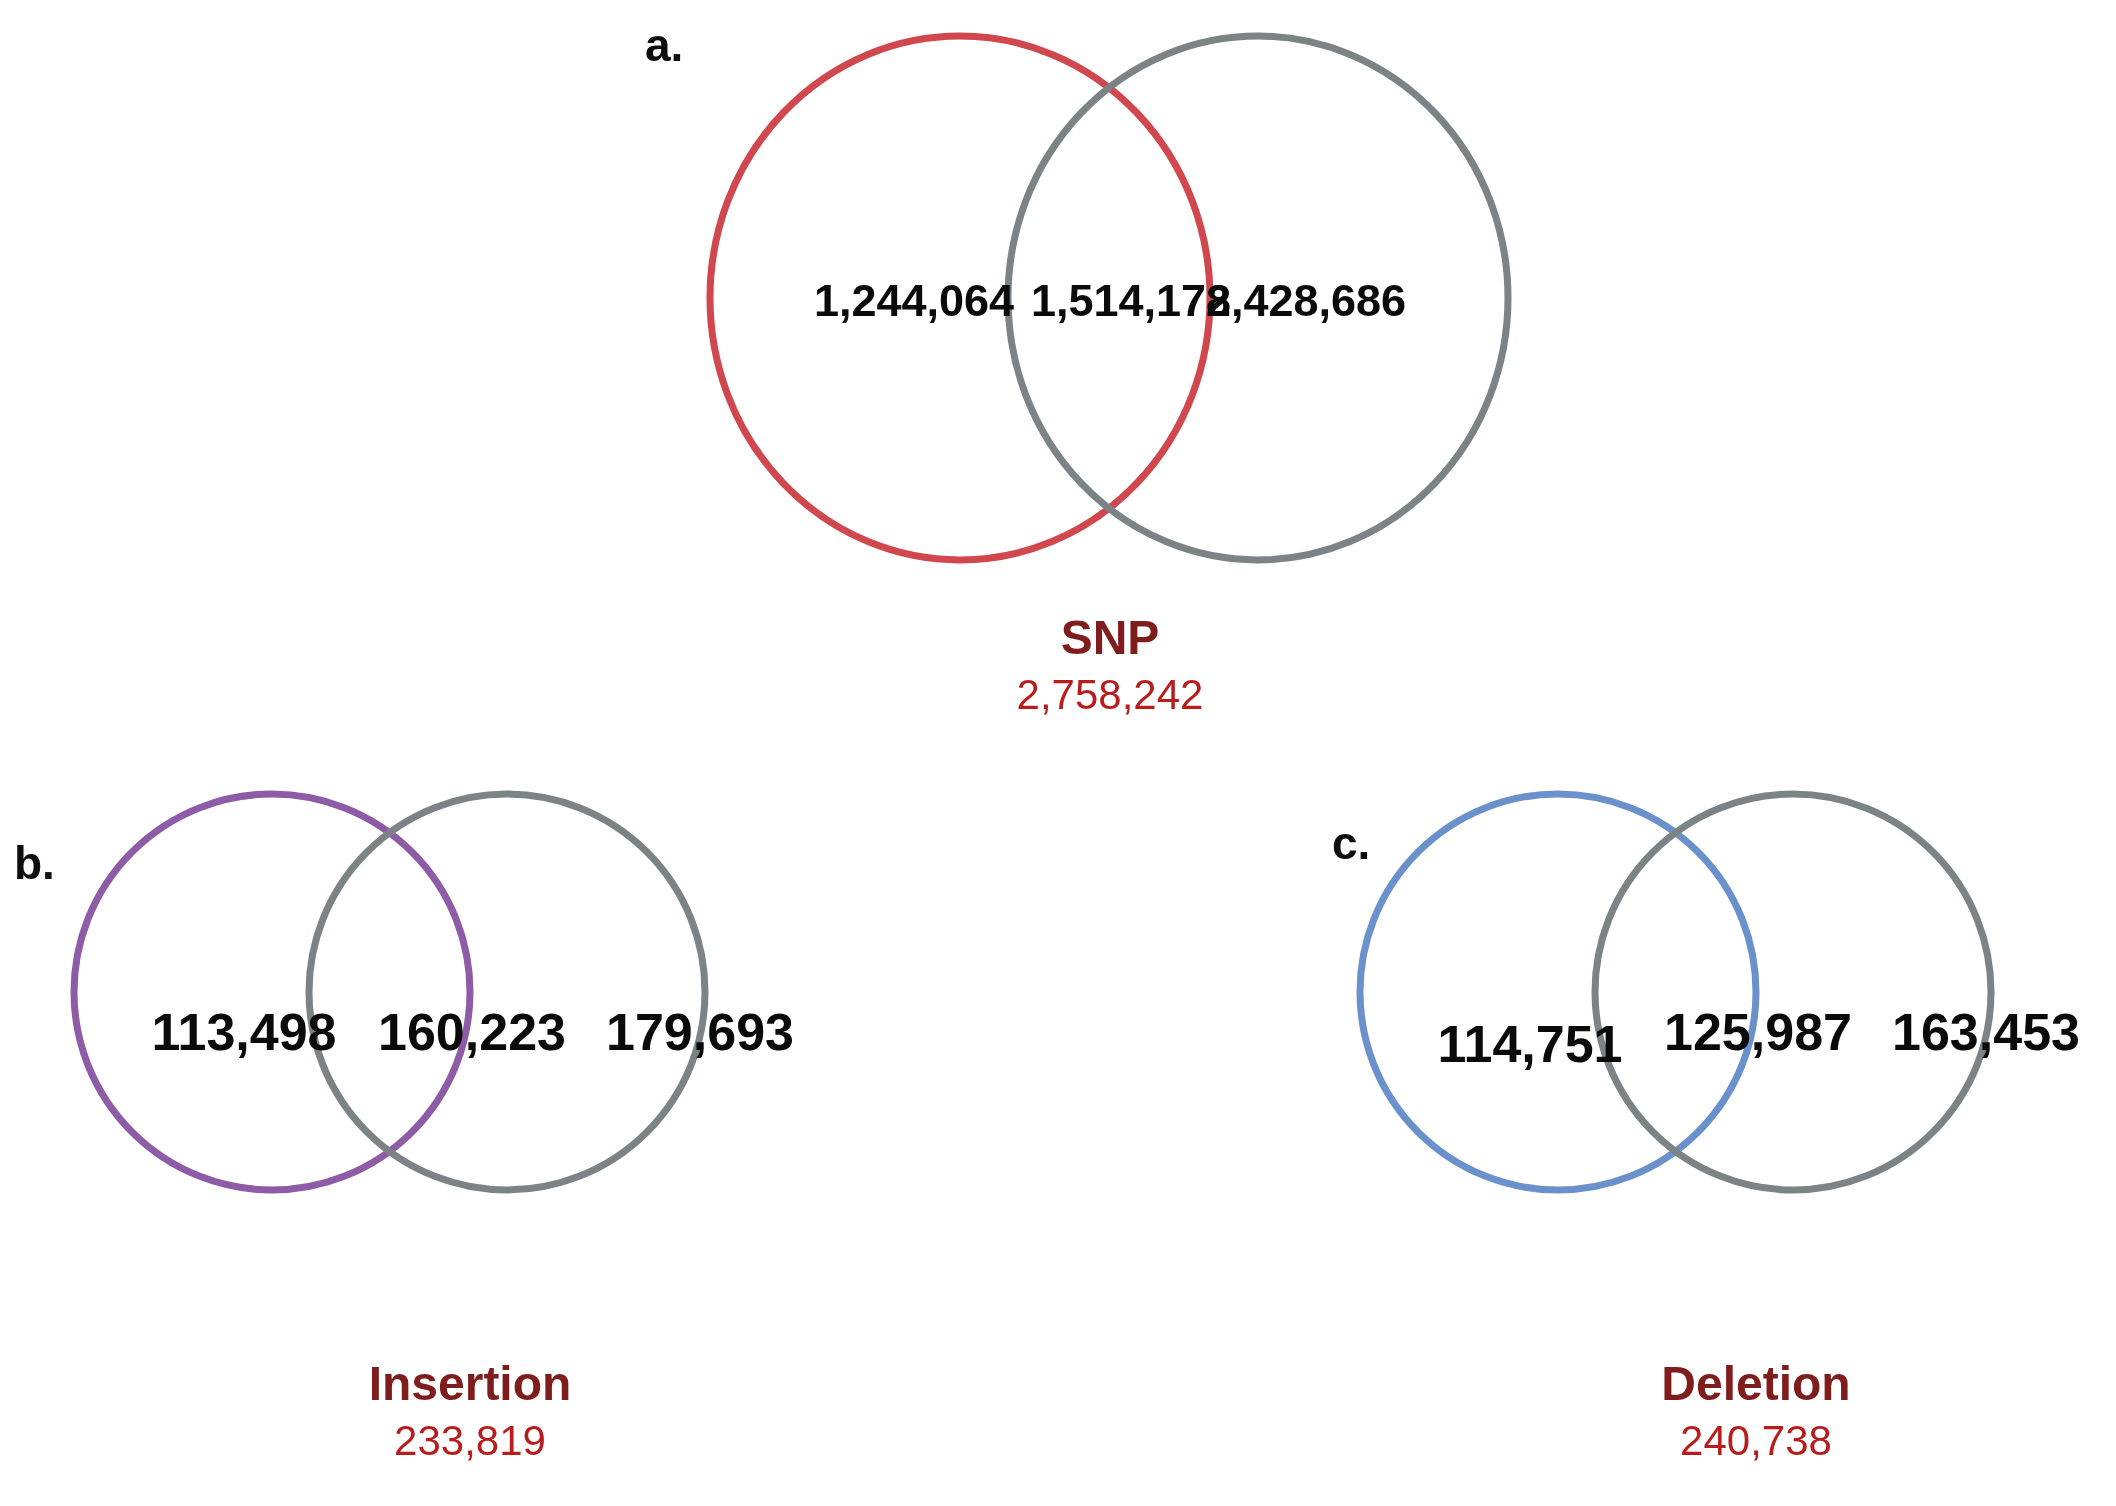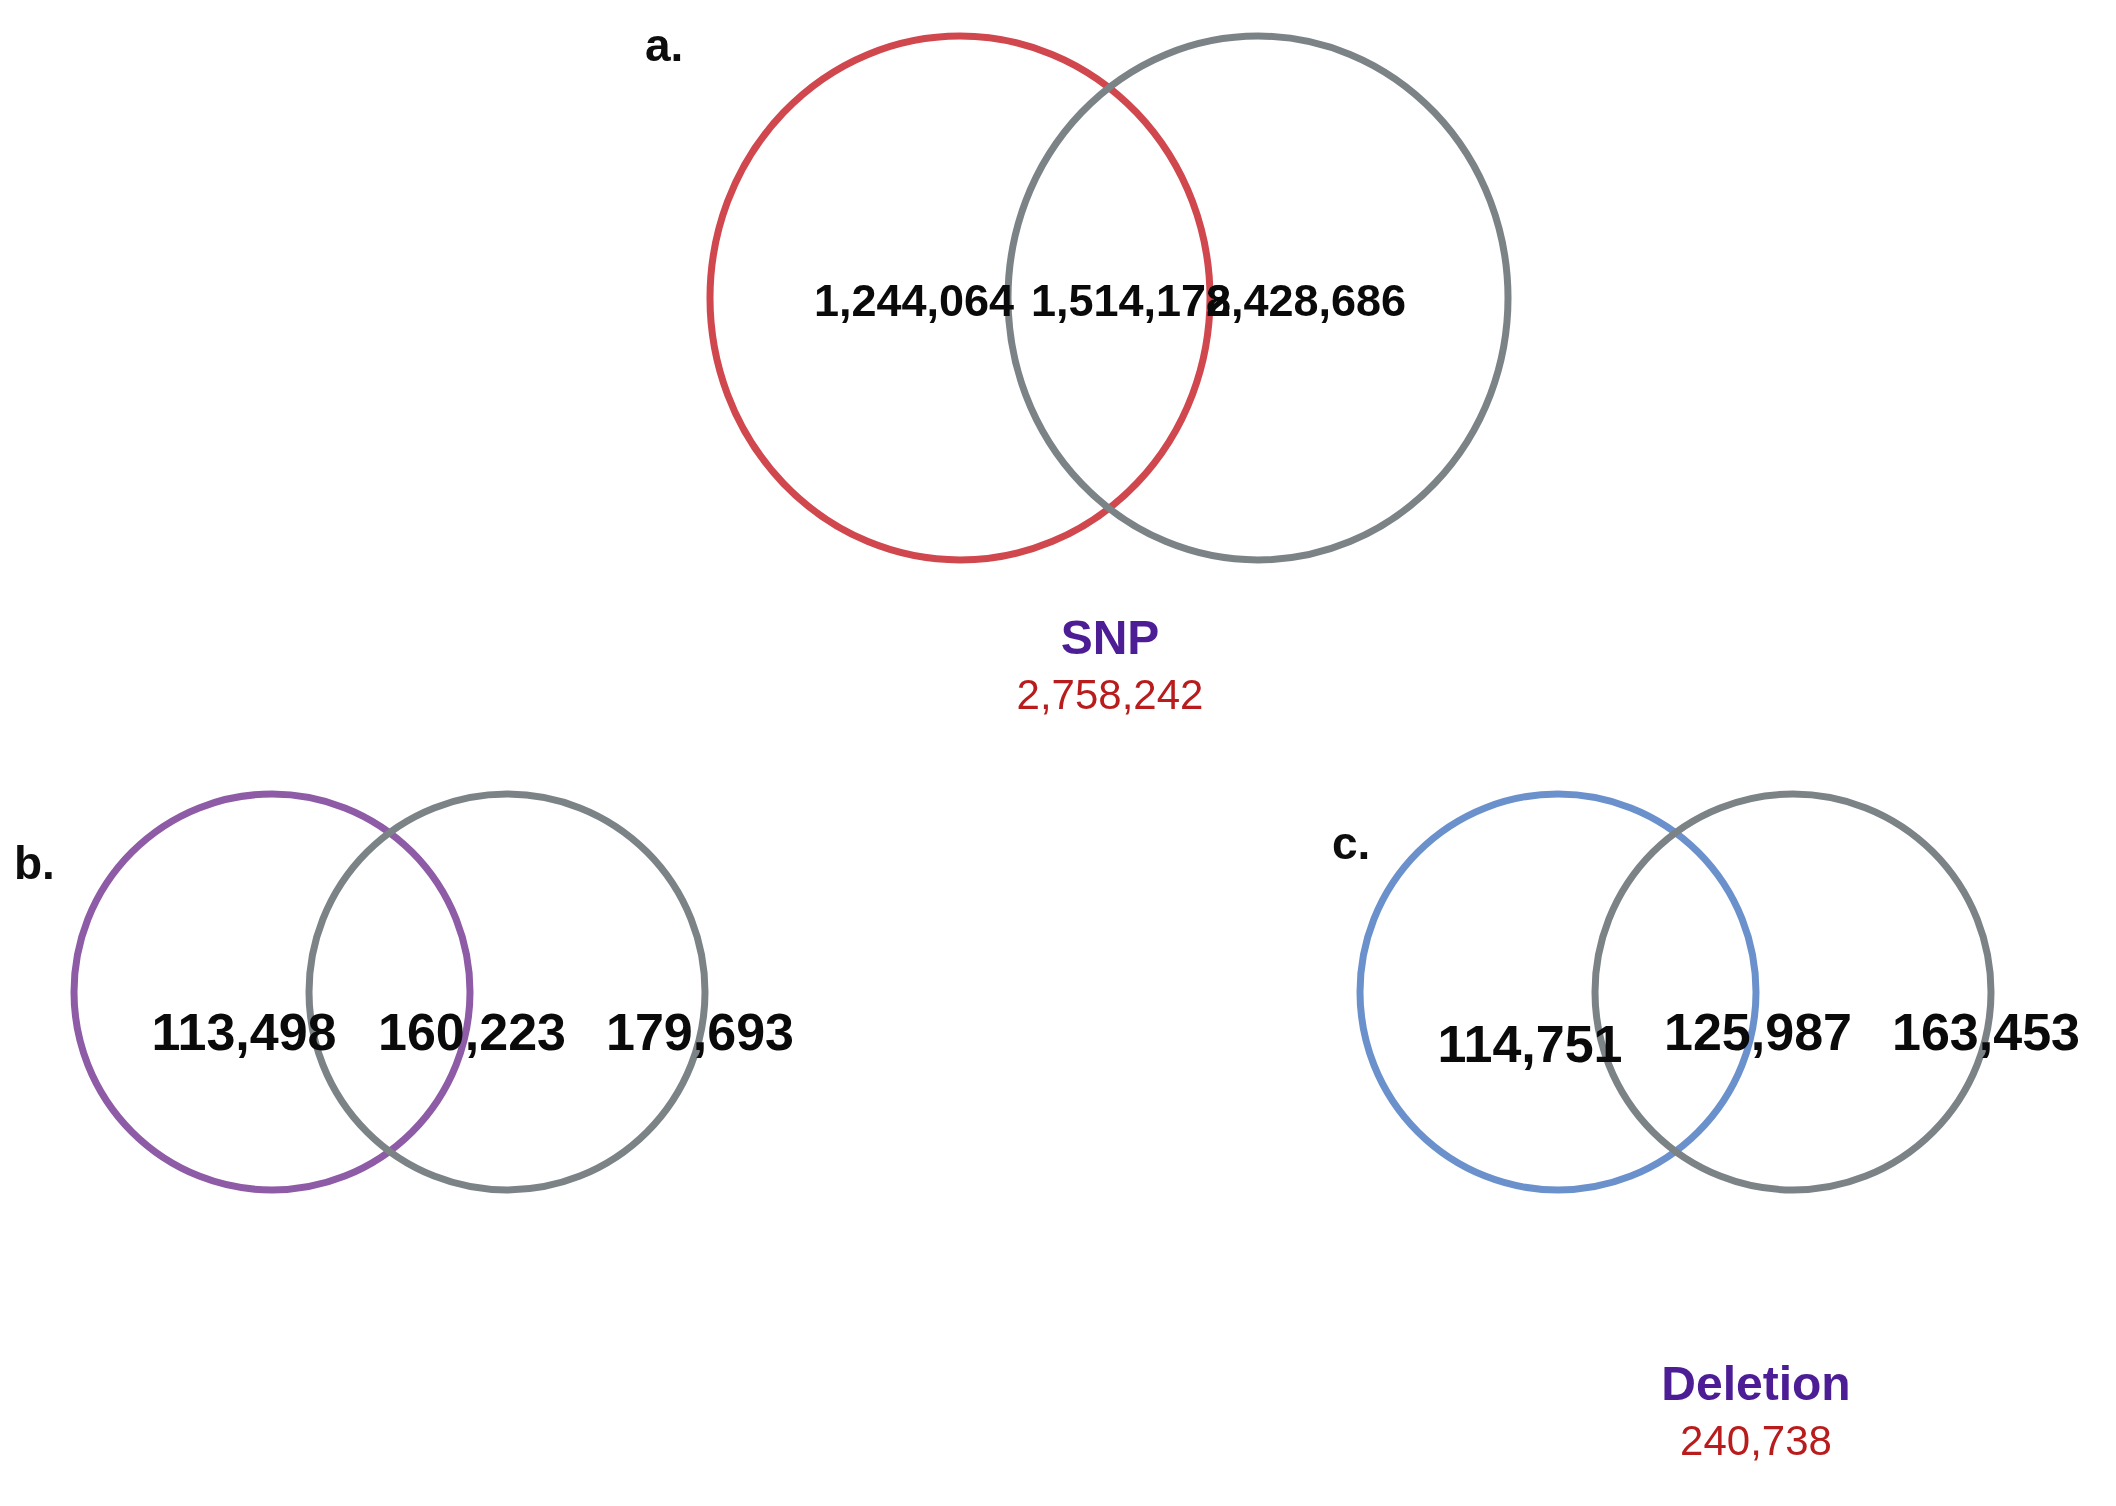--- a/index.html
+++ b/index.html
@@ -59,21 +59,21 @@
     position: absolute;
     text-align: center;
     transform: translateX(-50%);
   }
 
   .caption-title {
     font-family: "Liberation Sans", sans-serif;
     font-weight: bold;
     font-size: 48px;
     line-height: 1.08;
-    color: #4c1d95;
+    color: #7f1d1d;
     white-space: nowrap;
   }
 
   .caption-total {
     font-family: "Liberation Sans", sans-serif;
     font-weight: normal;
     font-size: 42px;
     line-height: 1.18;
     color: #b91c1c;
     white-space: nowrap;
@@ -112,20 +112,24 @@
     <svg class="venn-svg" width="660" height="420" viewBox="0 0 660 420">
       <ellipse cx="212" cy="210" rx="198" ry="198" fill="none" stroke="#8e5ba6" stroke-width="7"></ellipse>
       <ellipse cx="447" cy="210" rx="198" ry="198" fill="none" stroke="#7c8386" stroke-width="7"></ellipse>
     </svg>
   </div>
 
   <div class="count small" style="left:244px; top:292px;">113,498</div>
   <div class="count small" style="left:472px; top:292px;">160,223</div>
   <div class="count small" style="left:700px; top:292px;">179,693</div>
 
+  <div class="caption" style="left:470px; top:618px;">
+    <div class="caption-title">Insertion</div>
+    <div class="caption-total">233,819</div>
+  </div>
 </div>
 
 <div class="panel" style="left:1056px; top:740px; width:1060px; height:766px;">
 
   <div class="panel-letter" style="left:276px; top:80px;">c.</div>
 
   <div class="venn-wrap" style="left:290px; top:42px; width:660px; height:420px;">
     <svg class="venn-svg" width="660" height="420" viewBox="0 0 660 420">
       <ellipse cx="212" cy="210" rx="198" ry="198" fill="none" stroke="#6b91cd" stroke-width="7"></ellipse>
       <ellipse cx="447" cy="210" rx="198" ry="198" fill="none" stroke="#7c8386" stroke-width="7"></ellipse>

